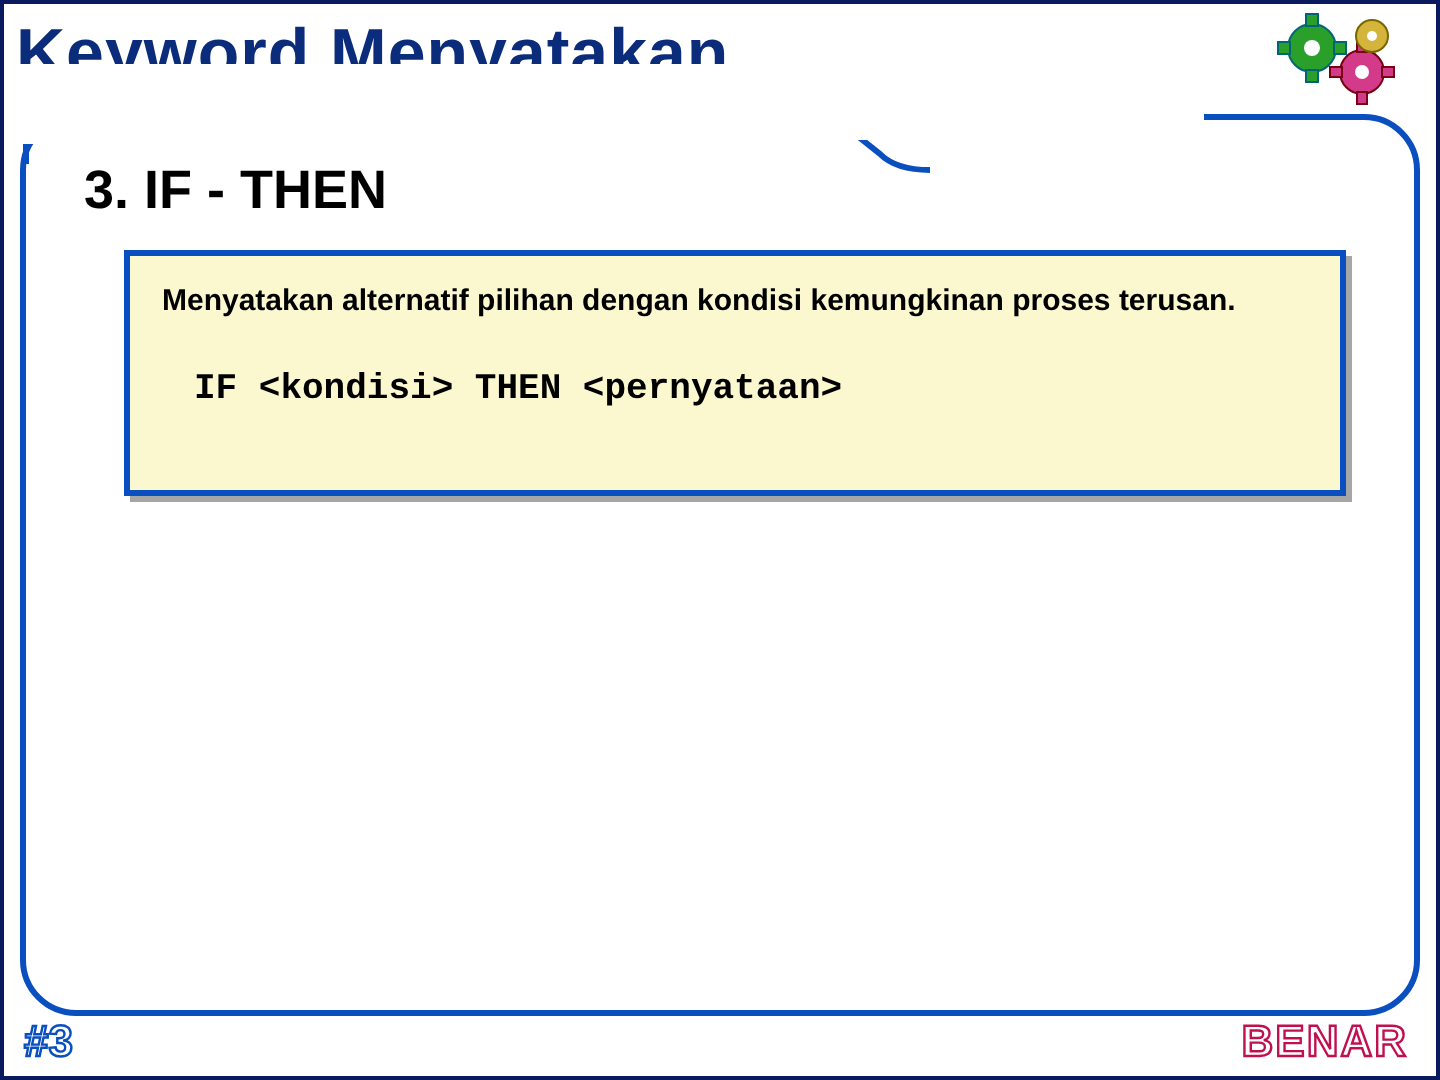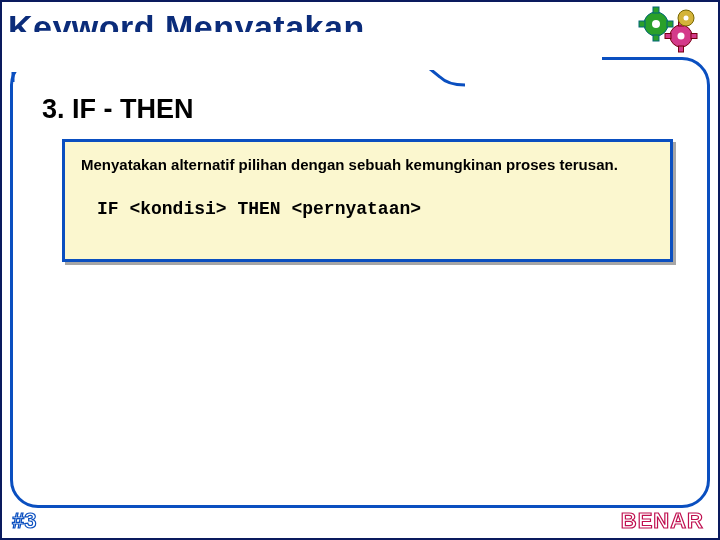--- a/index.html
+++ b/index.html
@@ -60,21 +60,21 @@
   .frame-curve-cover {
     position: absolute;
     top: 30px;
     left: 0;
     width: 370px;
     height: 40px;
     background: #fff;
   }
   .content {
     position: absolute;
-    top: 92px;
+    top: 78px;
     left: 40px;
     right: 40px;
   }
   .heading {
     font-size: 27px;
     font-weight: 900;
     color: #000;
     font-family: "Arial Black", Arial, sans-serif;
     margin-bottom: 14px;
   }
@@ -180,21 +180,21 @@
     <path d="M 3 35 L 3 22 Q 3 8 20 8 L 380 8 Q 410 8 420 22 L 430 30 Q 438 38 455 38" stroke="#0a4fc0" stroke-width="3" fill="none"></path>
   </svg>
 
   <div class="frame-border"></div>
   <div class="frame-notch"></div>
   <div class="frame-curve-cover"></div>
 
   <div class="content">
     <div class="heading">3. IF - THEN</div>
     <div class="yellow-box">
-      <div class="para1">Menyatakan alternatif pilihan dengan sebuah kemungkinan proses terusan.</div>
+      <div class="para1">Menyatakan alternatif pilihan dengan kondisi kemungkinan proses terusan.</div>
       <div class="code-line">IF &lt;kondisi&gt; THEN &lt;pernyataan&gt;</div>
     </div>
   </div>
 
   <div class="footer-left">#3</div>
   <div class="footer-right">BENAR</div>
 
 </div>
 
 </body></html>

